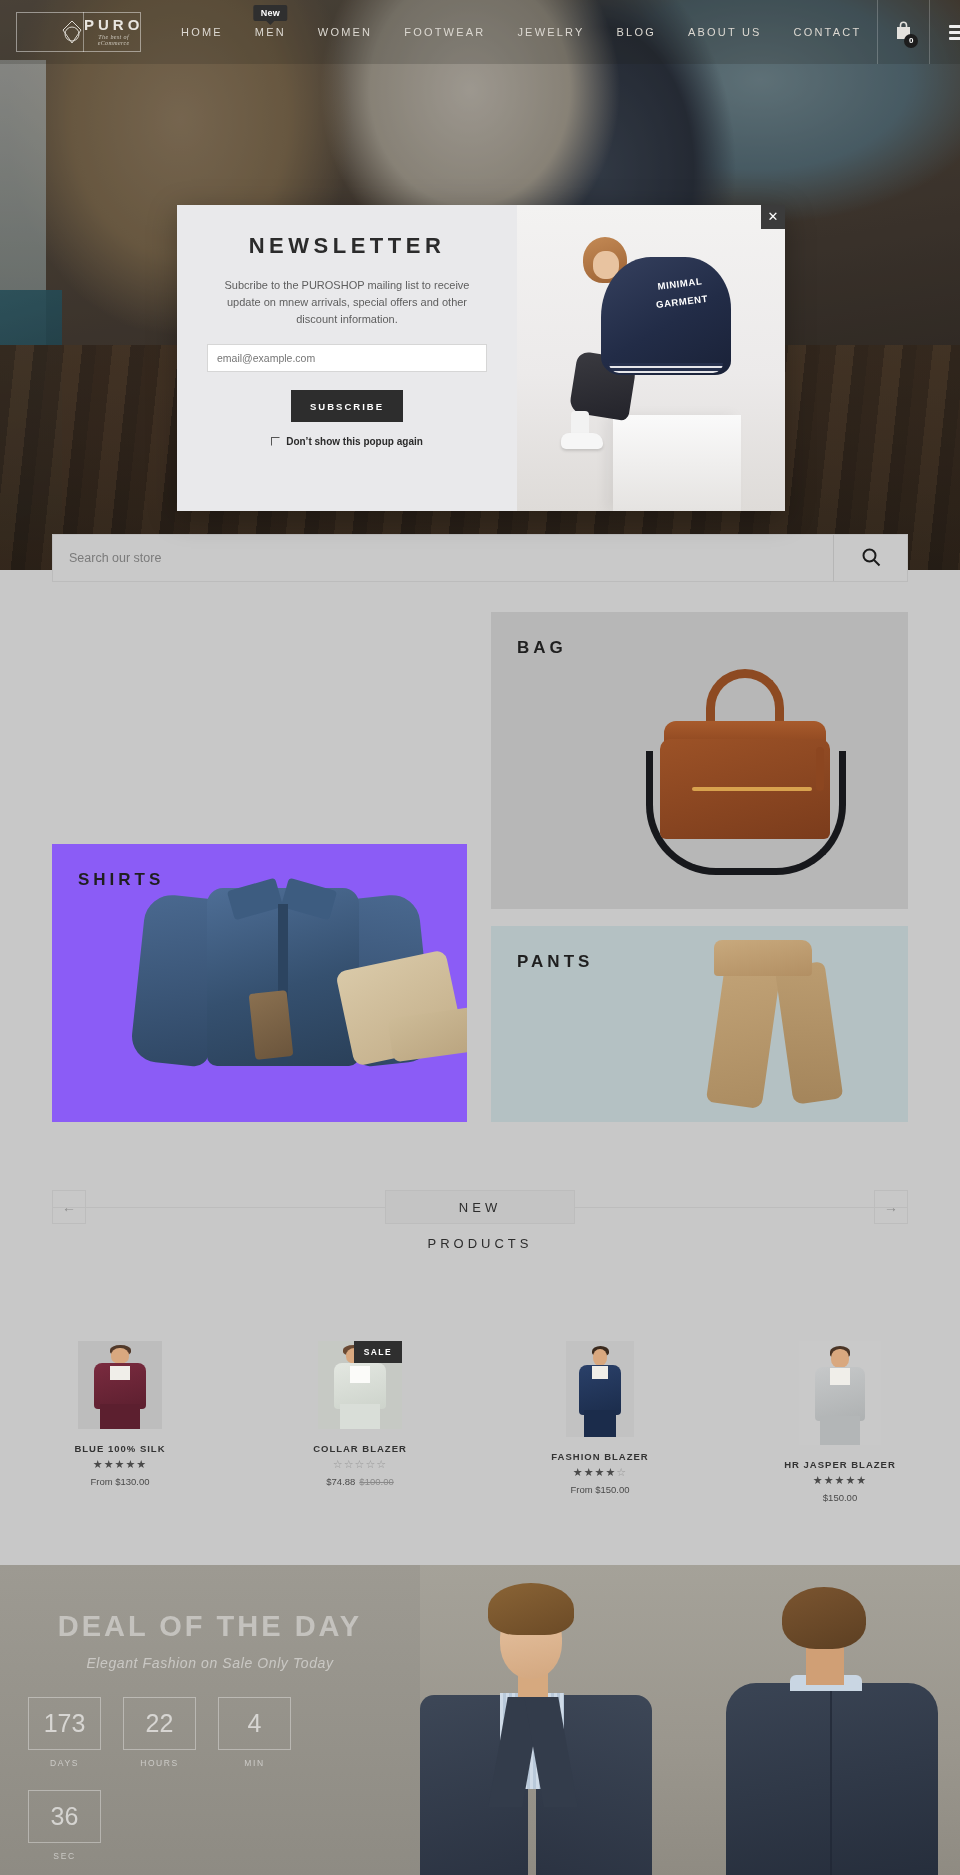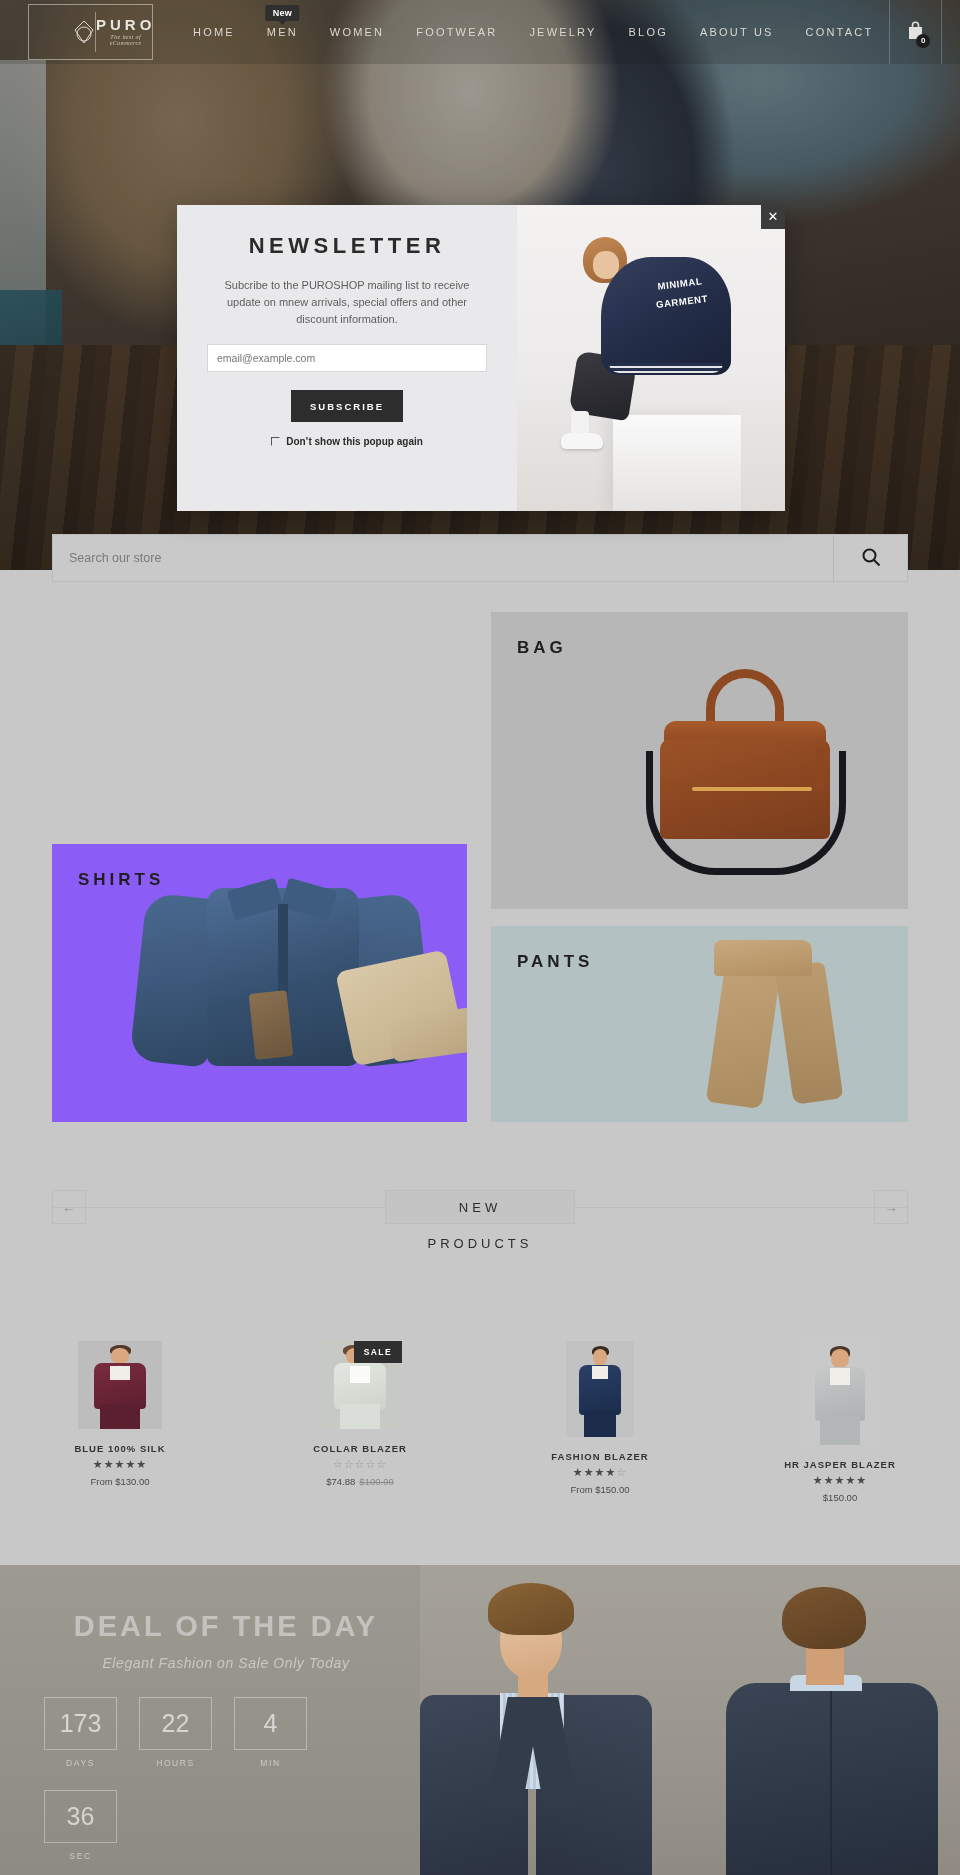--- a/index.html
+++ b/index.html
@@ -50,21 +50,21 @@
     font-size: 33px; letter-spacing: 5px; font-weight: 300; white-space: nowrap;
   }
 
   
   .header {
     position: absolute; top: 0; left: 0; width: 960px; height: 64px;
     display: flex; align-items: center; z-index: 40;
     background: rgba(30,27,23,.18);
   }
   .logo-box {
-    margin-left: 28px; width: 125px; height: 56px;
+    margin-left: 16px; width: 125px; height: 40px;
     border: 1px solid rgba(255,255,255,.45);
     display: flex; align-items: center; padding-left: 44px;
   }
   .logo-mark {
     width: 42px; height: 40px; display: flex; align-items: center; justify-content: center;
     border-right: 1px solid rgba(255,255,255,.40);
   }
   .logo-text { flex: 1; text-align: center; line-height: 1; padding-bottom: 1px; }
   .logo-title {
     display: block; color: #e9e6e0; font-size: 15px; font-weight: 700; letter-spacing: 4px;
@@ -344,21 +344,21 @@
     background:#333c4b; transform: skewX(10deg); }
   .m2-hair { position:absolute; left:782px; top:22px; width:84px; height:62px;
     background: linear-gradient(160deg,#7b5530,#5c3f22); border-radius: 50% 50% 40% 40%; }
   .m2-neck { position:absolute; left:806px; top:76px; width:38px; height:44px; background:#d09f75; }
   .m2-collar { position:absolute; left:790px; top:110px; width:72px; height:16px;
     background:#c9d6e3; border-radius: 6px 6px 0 0; }
   .m2-jacket { position:absolute; left:726px; top:118px; width:212px; height:192px;
     background: linear-gradient(170deg,#3a4454,#262e3c); border-radius: 30px 30px 0 0; }
   .m2-seam { position:absolute; left:830px; top:126px; width:2px; height:184px; background:#1f2734; opacity:.7; }
 
-  .deal-inner { position: absolute; left: 16px; top: 0; width: 420px; padding: 45px 0 0 0; }
+  .deal-inner { position: absolute; left: 0; top: 0; width: 420px; padding: 45px 0 0 0; }
   .deal-title {
     text-align: center; font-size: 29px; font-weight: 700; letter-spacing: 3px;
     color: rgba(255,255,255,.42);
   }
   .deal-sub {
     text-align: center; font-size: 14px; font-style: italic; letter-spacing: .6px;
     color: rgba(255,255,255,.48); margin-top: 12px;
   }
   .timer { display: flex; flex-wrap: wrap; gap: 22px; margin: 26px 0 0 28px; width: 330px; }
   .timer-unit { width: 73px; text-align: center; }

